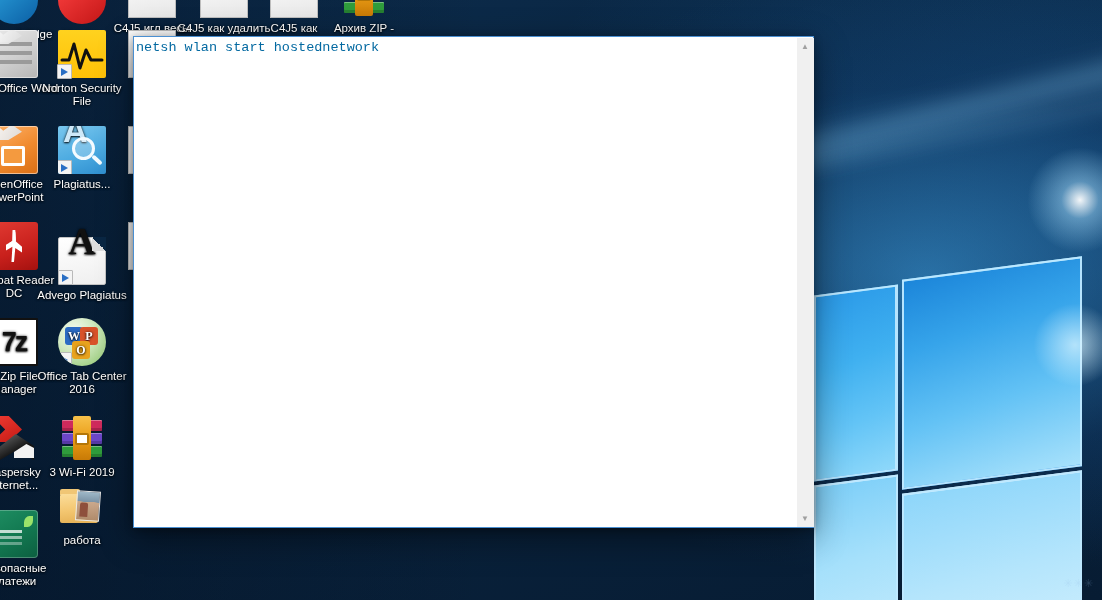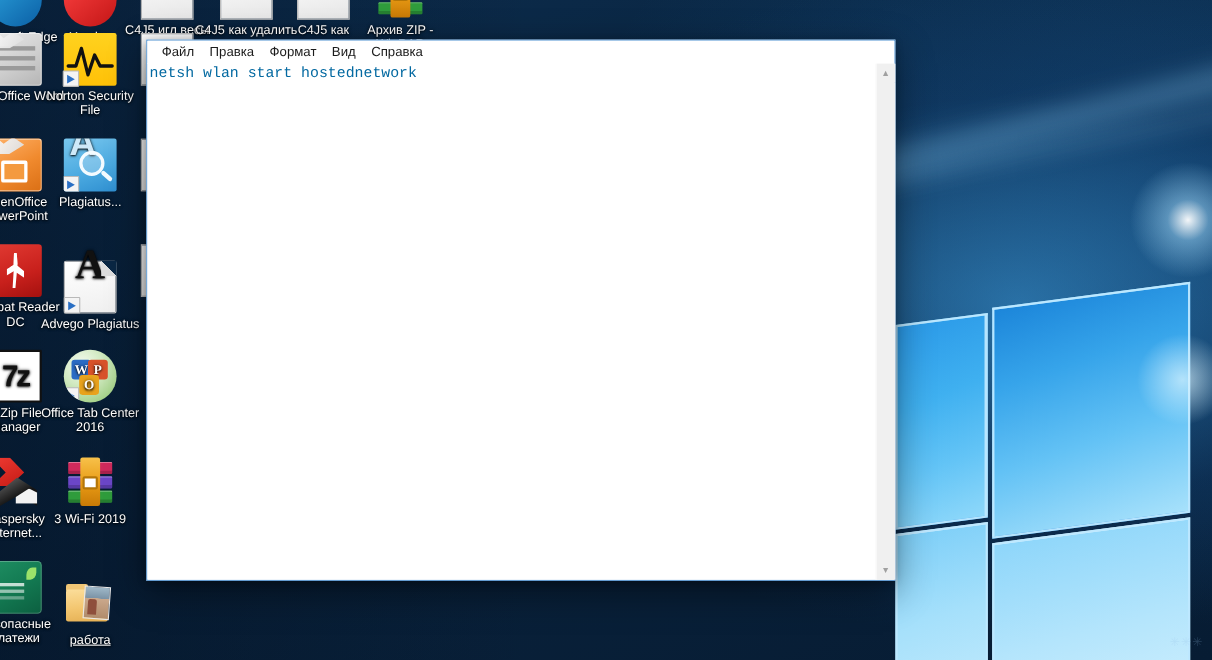--- a/index.html
+++ b/index.html
@@ -540,43 +540,36 @@
         <span class="icon-label">3 Wi-Fi 2019</span>
       </div>
       <div class="icon-cell" style="left: -34px; top: 510px;">
         <div class="icon-art a-card">
           <div class="strip"></div>
           <div class="leaf"></div>
         </div>
         <span class="icon-label">Безопасные
 платежи</span>
       </div>
-      <div class="icon-cell" style="left: 34px; top: 524px; text-decoration: underline;">
+      <div class="icon-cell" style="left: 34px; top: 482px;">
         <div class="icon-art a-folder">
           <div class="tab"></div>
           <div class="body"></div>
           <div class="photo"></div>
         </div>
         <span class="icon-label">работа</span>
       </div>
     </div>
 
   <div id="watermark">✳✳✳</div>
 </div>
 
 <div id="notepad">
 
 
-  <div id="menubar">
-    <div class="menu-item">Файл</div>
-    <div class="menu-item">Правка</div>
-    <div class="menu-item">Формат</div>
-    <div class="menu-item">Вид</div>
-    <div class="menu-item">Справка</div>
-  </div>
 
   <div id="np-body">
     <div id="np-text">netsh wlan start hostednetwork</div>
     <div id="np-scroll">
       <div class="sb-arrow">▲</div>
       <div id="sb-track"></div>
       <div class="sb-arrow">▼</div>
     </div>
   </div>
 </div>

